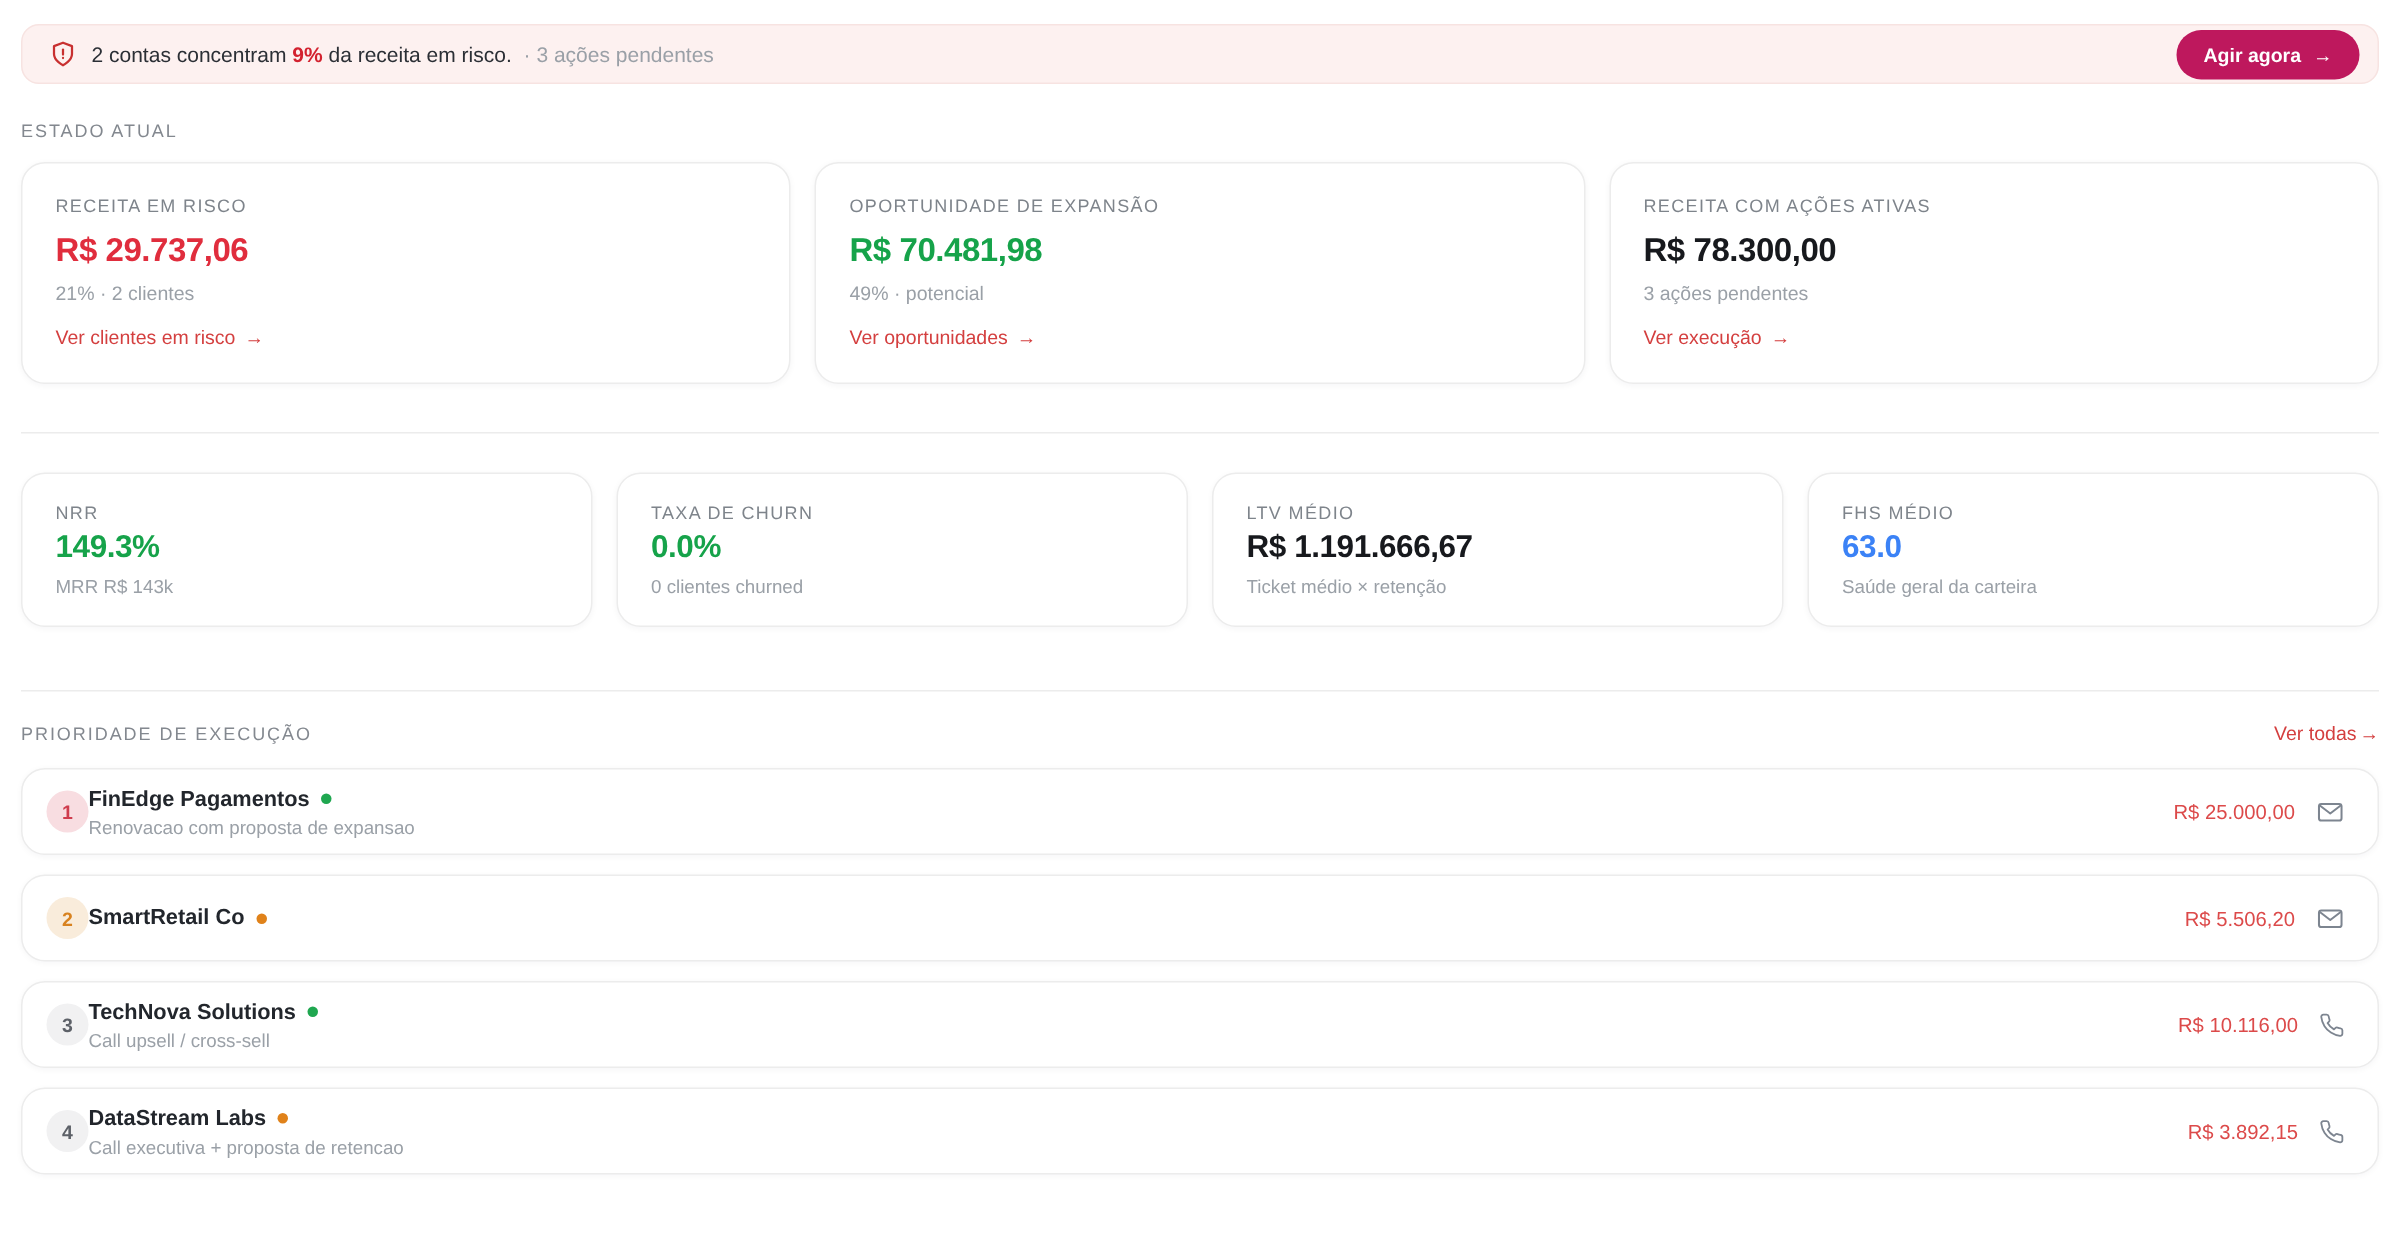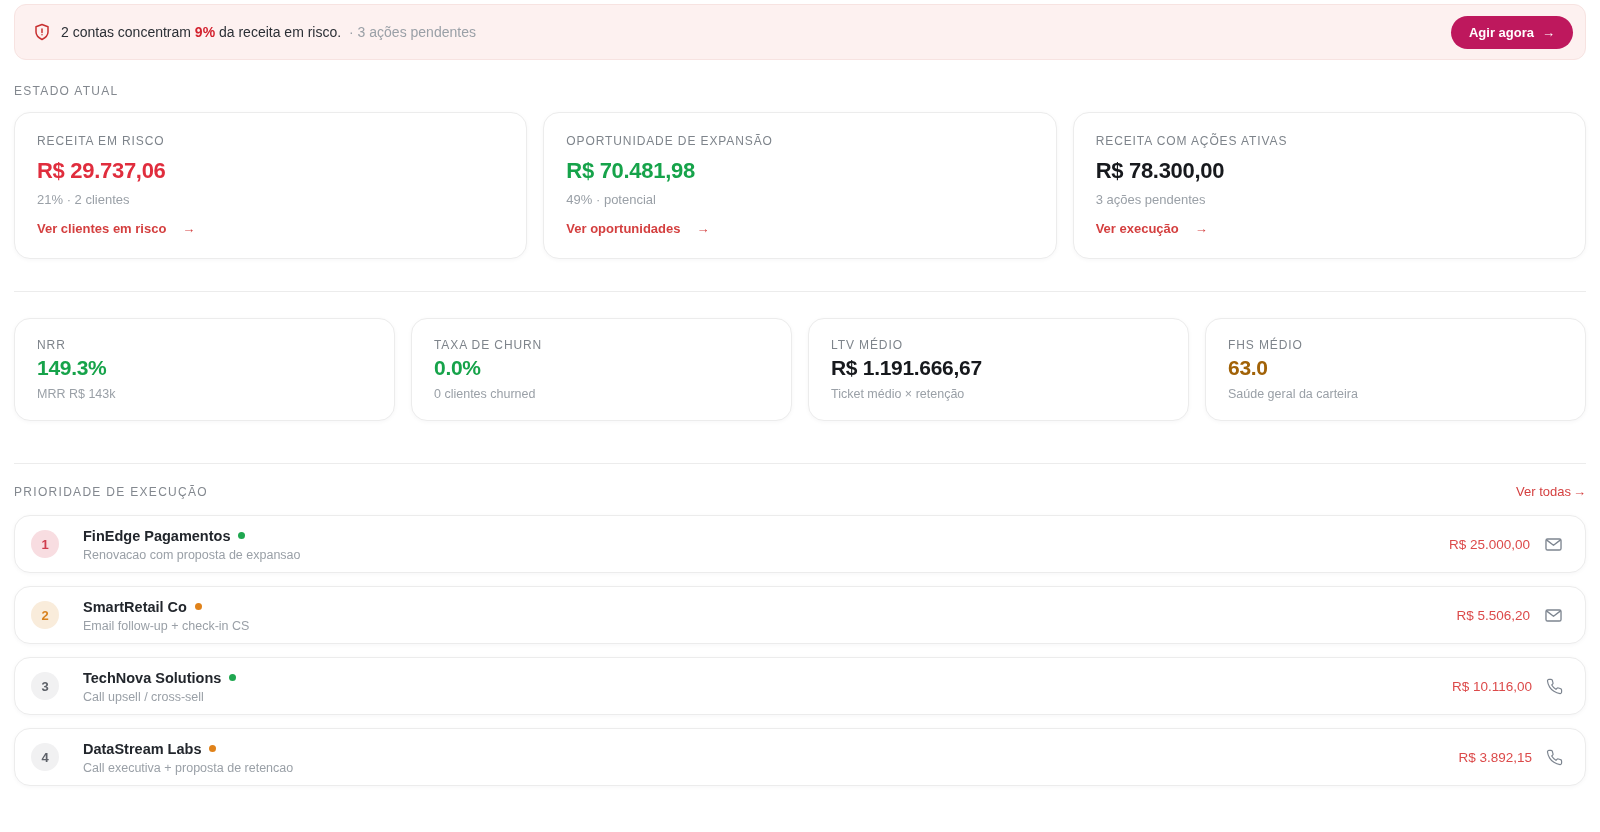--- a/index.html
+++ b/index.html
@@ -7,21 +7,21 @@
   body {
     width:1600px; height:832px; overflow:hidden;
     font-family:"Liberation Sans", sans-serif;
     color:#23272d;
     -webkit-font-smoothing:antialiased;
   }
   .container { padding:0 14px; }
 
   
   .banner {
-    margin-top:4px; height:56px;
+    margin-top:16px; height:40px;
     background:#fdf1f0; border:1px solid #f7e3e1; border-radius:12px;
     display:flex; align-items:center; padding:0 12px 0 18px;
   }
   .banner-left { display:flex; align-items:center; gap:10px; flex:1; font-size:14px; }
   .banner-text { color:#2b2f35; }
   .banner-text .hl { color:#d3222f; font-weight:bold; }
   .banner-sec { color:#9aa0a7; margin-left:4px; }
   .btn-primary {
     background:#be185d; color:#fff; border:none; cursor:pointer;
     font-family:inherit; font-size:13px; font-weight:bold;
@@ -46,22 +46,22 @@
 
   .card {
     border:1px solid #ececec; border-radius:16px; background:#fff;
     box-shadow:0 1px 4px rgba(20,20,40,0.04);
     padding:21px 22px;
   }
   .card .label { font-size:12px; letter-spacing:0.9px; color:#7e848b; text-transform:uppercase; }
   .card .value { margin-top:10px; font-size:22px; font-weight:bold; letter-spacing:-0.3px; }
   .card .sub { margin-top:8px; font-size:13px; color:#9aa0a7; }
   .card .link {
-    display:inline-flex; align-items:center; gap:16px;
-    margin-top:14px; font-size:13px; color:#d43f3f; text-decoration:none; cursor:pointer;font-weight:bold;
+    display:inline-flex; align-items:center; gap:6px;
+    margin-top:14px; font-size:13px; color:#d43f3f; text-decoration:none; cursor:pointer;
   }
   .card.state { min-height:125px; }
   .card.kpi { min-height:98px; padding:19px 22px; }
   .card.kpi .value { margin-top:4px; font-size:21px; }
   .card.kpi .sub { margin-top:7px; font-size:12.5px; }
 
   
   .sec-prio { margin-top:20px; }
   .prio-head { display:flex; align-items:center; justify-content:space-between; }
   .prio-head .link {
@@ -73,21 +73,21 @@
     border:1px solid #ececec; border-radius:16px; background:#fff;
     box-shadow:0 1px 4px rgba(20,20,40,0.04);
     height:58px; display:flex; align-items:center; padding:0 22px 0 16px;
     cursor:pointer;
   }
   .rank {
     width:28px; height:28px; border-radius:50%;
     display:flex; align-items:center; justify-content:center;
     font-size:13px; font-weight:bold; flex:0 0 auto;
   }
-  .row-main { margin-left:24px; flex:1; }
+  .row-main { margin-left:0; flex:1; }
   .row-name { font-size:14.5px; font-weight:bold; color:#22262c; display:inline-flex; align-items:center; gap:8px; }
   .status-dot { width:7px; height:7px; border-radius:50%; display:inline-block; }
   .row-sub { margin-top:3px; font-size:12.5px; color:#9aa0a7; }
   .row-right { display:flex; align-items:center; gap:14px; }
   .row-amount { font-size:13.5px; color:#dc4a4a;margin-left:16px; }
   .icon-btn { display:flex; align-items:center; justify-content:center; cursor:pointer; background:none; border:none; padding:0; }
   .icon-btn svg { stroke:#7d8590; }
   .shield svg { stroke:#c83030; }
 </style>
 </head>
@@ -172,21 +172,21 @@
       </div>
 
       <div class="card kpi">
         <div class="label">LTV MÉDIO</div>
         <div class="value" style="color: rgb(23, 25, 29);">R$ 1.191.666,67</div>
         <div class="sub">Ticket médio × retenção</div>
       </div>
 
       <div class="card kpi">
         <div class="label">FHS MÉDIO</div>
-        <div class="value" style="color: #a16207;">63.0</div>
+        <div class="value" style="color: #3b82f6;">63.0</div>
         <div class="sub">Saúde geral da carteira</div>
       </div>
 
     </div>
   </div>
 
   <hr class="divider divider-2">
 
   <div class="sec-prio">
     <div class="prio-head">
@@ -219,21 +219,20 @@
         </div>
       </div>
 
       <div class="row">
         <div class="rank" style="background: rgb(249, 236, 219); color: rgb(216, 130, 31);">2</div>
         <div class="row-main">
           <div class="row-name">
             <span>SmartRetail Co</span>
             <span class="status-dot" style="background: rgb(224, 130, 26);"></span>
           </div>
-          <div class="row-sub">Email follow-up + check-in CS</div>
         </div>
         <div class="row-right">
           <span class="row-amount">R$ 5.506,20</span>
           <button class="icon-btn">
             <svg width="19" height="19" viewBox="0 0 24 24" fill="none" stroke-width="1.7" stroke-linecap="round" stroke-linejoin="round">
               <rect x="2.5" y="5" width="19" height="14" rx="2"></rect>
                 <polyline points="3.5,6.5 12,13 20.5,6.5"></polyline>
             </svg>
           </button>
         </div>

